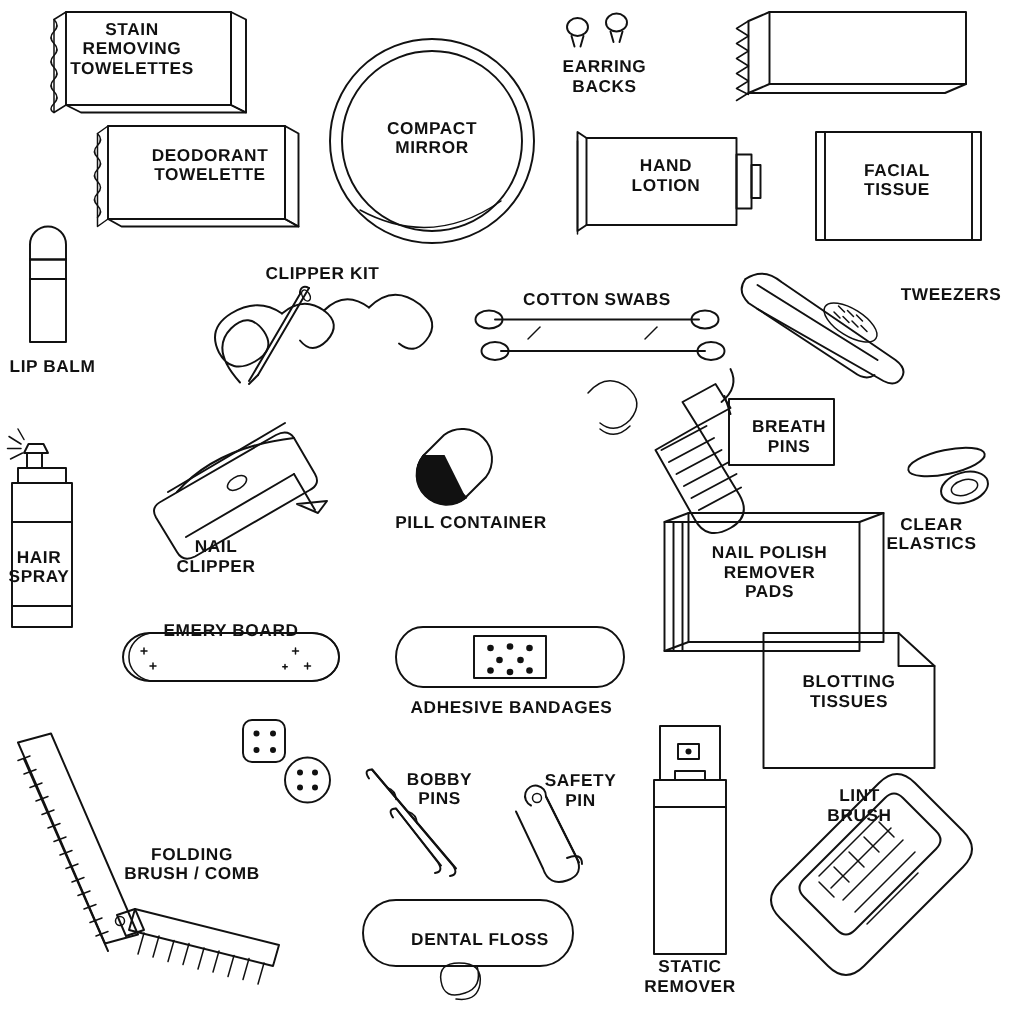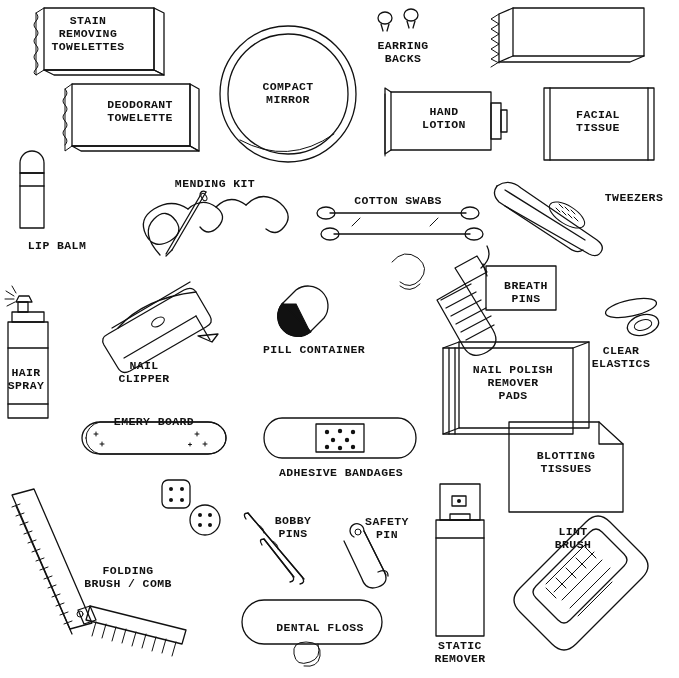--- a/index.html
+++ b/index.html
@@ -5,21 +5,21 @@
   html, body {
     margin: 0;
     padding: 0;
     background: #ffffff;
   }
   #canvas {
     position: relative;
     width: 679px;
     height: 678px;
     background: #ffffff;
-    font-family: Liberation Mono, monospace;
+    font-family: Liberation Sans, sans-serif;
     color: #111111;
     overflow: hidden;
   }
   .lbl {
     position: absolute;
     font-size: 11.5px;
     font-weight: 700;
     letter-spacing: 0.4px;
     line-height: 13px;
     text-align: center;
@@ -310,22 +310,22 @@
   <div class="lbl" style="left:80px;  top:98px;  width:120px;">DEODORANT
 TOWELETTE</div>
   <div class="lbl" style="left:238px; top:80px;  width:100px;">COMPACT
 MIRROR</div>
   <div class="lbl" style="left:355px; top:39px;  width:96px;">EARRING
 BACKS</div>
   <div class="lbl" style="left:400px; top:105px; width:88px;">HAND
 LOTION</div>
   <div class="lbl" style="left:552px; top:108px; width:92px;">FACIAL
 TISSUE</div>
-  <div class="lbl" style="left:0px;   top:239px; width:70px;padding-left:22px;">LIP BALM</div>
-  <div class="lbl" style="left:157px; top:177px; width:116px;">MENDING KIT</div>
+  <div class="lbl" style="left:0px;   top:239px; width:70px;">LIP BALM</div>
+  <div class="lbl" style="left:157px; top:177px; width:116px;">CLIPPER KIT</div>
   <div class="lbl" style="left:337px; top:194px; width:122px;">COTTON SWABS</div>
   <div class="lbl" style="left:589px; top:191px; width:90px;">TWEEZERS</div>
   <div class="lbl" style="left:490px; top:279px; width:72px;">BREATH
 PINS</div>
   <div class="lbl" style="left:584px; top:344px; width:74px;">CLEAR
 ELASTICS</div>
   <div class="lbl" style="left:0px;   top:366px; width:52px;">HAIR
 SPRAY</div>
   <div class="lbl" style="left:108px; top:359px; width:72px;">NAIL
 CLIPPER</div>

